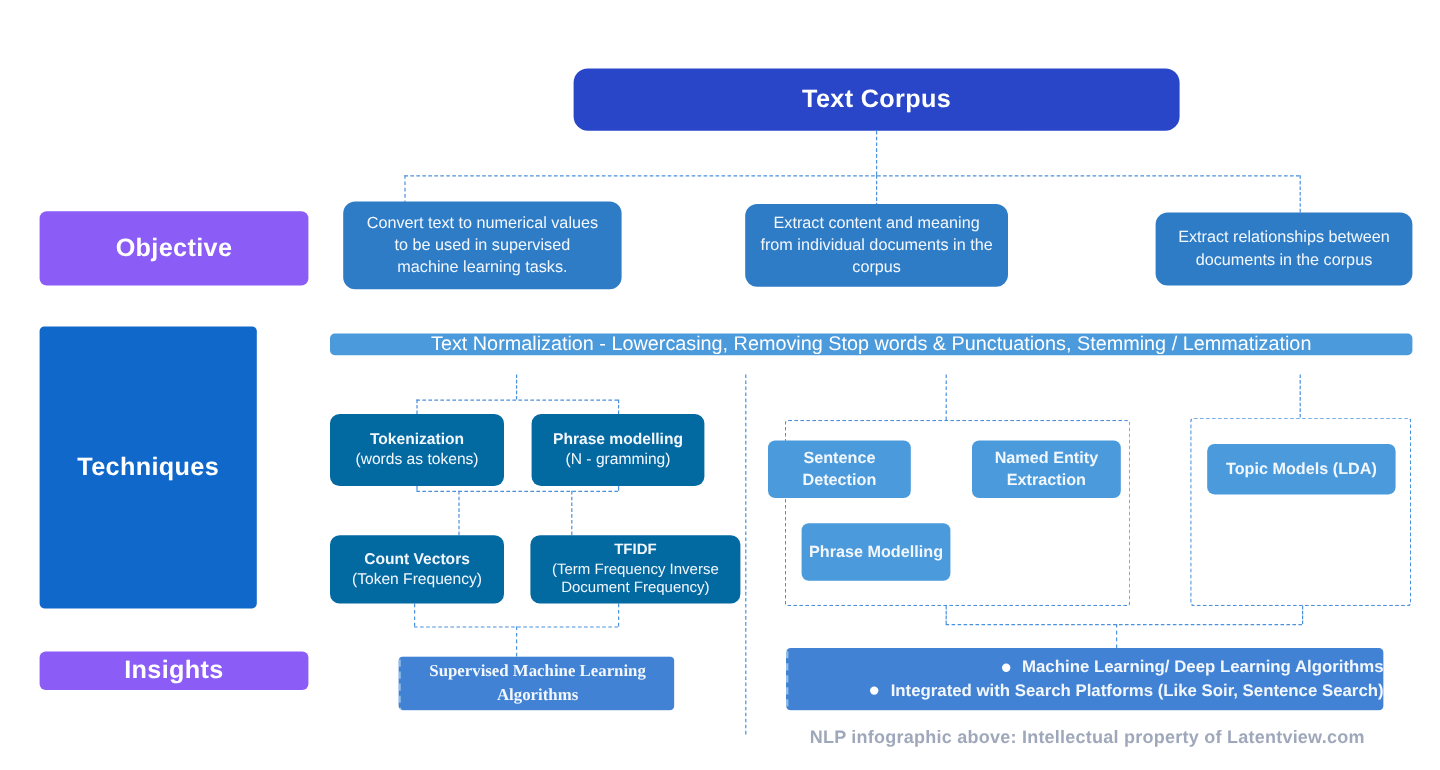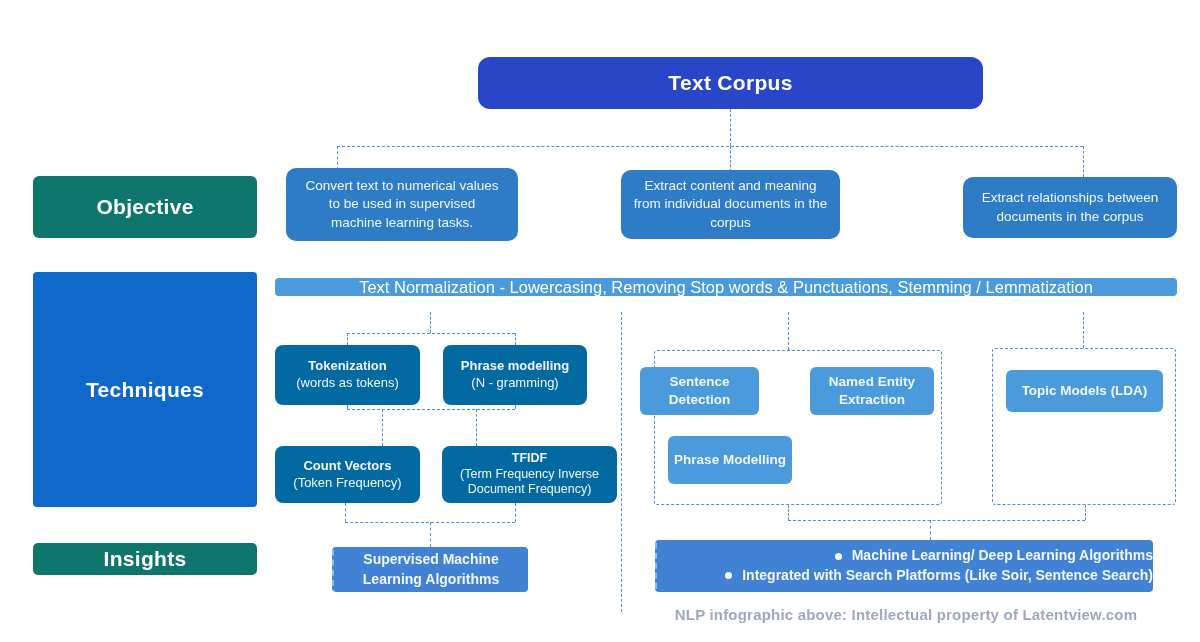--- a/index.html
+++ b/index.html
@@ -9,23 +9,23 @@
   }
   .box{
     position:absolute;display:flex;align-items:center;justify-content:center;
     text-align:center;color:#f2f7fd;box-sizing:border-box;
   }
   
   #root-box{left:478px;top:57px;width:505px;height:52px;background:#2946c8;border-radius:12px;
     font-size:21px;font-weight:700;color:#ffffff;letter-spacing:.3px;}
   
   .row-label{position:absolute;display:flex;align-items:center;justify-content:center;
-    background:#0f766e;color:#ffffff;font-weight:700;font-size:21px;letter-spacing:.3px;box-sizing:border-box;}
+    background:#8b5cf6;color:#ffffff;font-weight:700;font-size:21px;letter-spacing:.3px;box-sizing:border-box;}
   #objective-label{left:33px;top:176px;width:224px;height:62px;border-radius:6px;}
-  #techniques-label{left:33px;top:272px;width:224px;height:235px;border-radius:4px;background:#1168cb;}
+  #techniques-label{left:33px;top:272px;width:181px;height:235px;border-radius:4px;background:#1168cb;}
   #insights-label{left:33px;top:543px;width:224px;height:32px;border-radius:5px;}
   
   .obj{background:#2e7cc6;border-radius:10px;font-size:13.5px;line-height:1.35;padding:8px 14px;}
   #obj-1{left:286px;top:168px;width:232px;height:73px;padding:8px 18px;}
   #obj-2{left:621px;top:170px;width:219px;height:69px;padding:8px 10px;}
   #obj-3{left:963px;top:177px;width:214px;height:61px;padding:6px 8px;}
   
   #banner{left:275px;top:278px;width:902px;height:18px;background:#4a9adc;border-radius:4px;
     font-size:16.5px;color:#ffffff;font-weight:400;}
   .tech{background:#0369a1;border-radius:8px;font-size:13px;line-height:1.3;flex-direction:column;padding:4px 6px;}
@@ -38,21 +38,21 @@
   .midbox{background:#4a9adc;border-radius:6px;font-weight:700;font-size:13.5px;line-height:1.35;padding:4px;}
   #sd{left:640px;top:367px;width:119px;height:48px;}
   #ne{left:810px;top:367px;width:124px;height:48px;}
   #pm2{left:668px;top:436px;width:124px;height:48px;}
   #pos{left:810px;top:436px;width:124px;height:48px;}
   #tm{left:1006px;top:370px;width:157px;height:42px;}
   #wv{left:1006px;top:437px;width:157px;height:48px;}
   
   .insight{background:#4182d4;border-radius:4px;font-weight:700;font-size:14px;line-height:1.4;
     border-left:2px dashed #8fbce8;}
-  #supervised{left:332px;top:547px;width:196px;height:45px;}
+  #supervised{left:332px;top:547px;width:230px;height:45px;font-family:Liberation Serif, serif;}
   #bullets{left:655px;top:540px;width:498px;height:52px;flex-direction:column;align-items:flex-end;
     justify-content:center;padding:6px 0 6px 32px;text-align:left;}
   .bullet-row{display:flex;align-items:center;gap:10px;}
   .dot{width:7px;height:7px;border-radius:50%;background:#ffffff;flex:0 0 auto;}
   
   .vline{position:absolute;width:0;border-left:1px dashed #4a90dd;}
   .hline{position:absolute;height:0;border-top:1px dashed #4a90dd;}
   .drect{position:absolute;border:1px dashed #4a90dd;border-radius:3px;box-sizing:border-box;background:transparent;}
   #v-root{left:730px;top:109px;height:37px;}
   #h-top{top:146px;left:337px;width:746px;}

